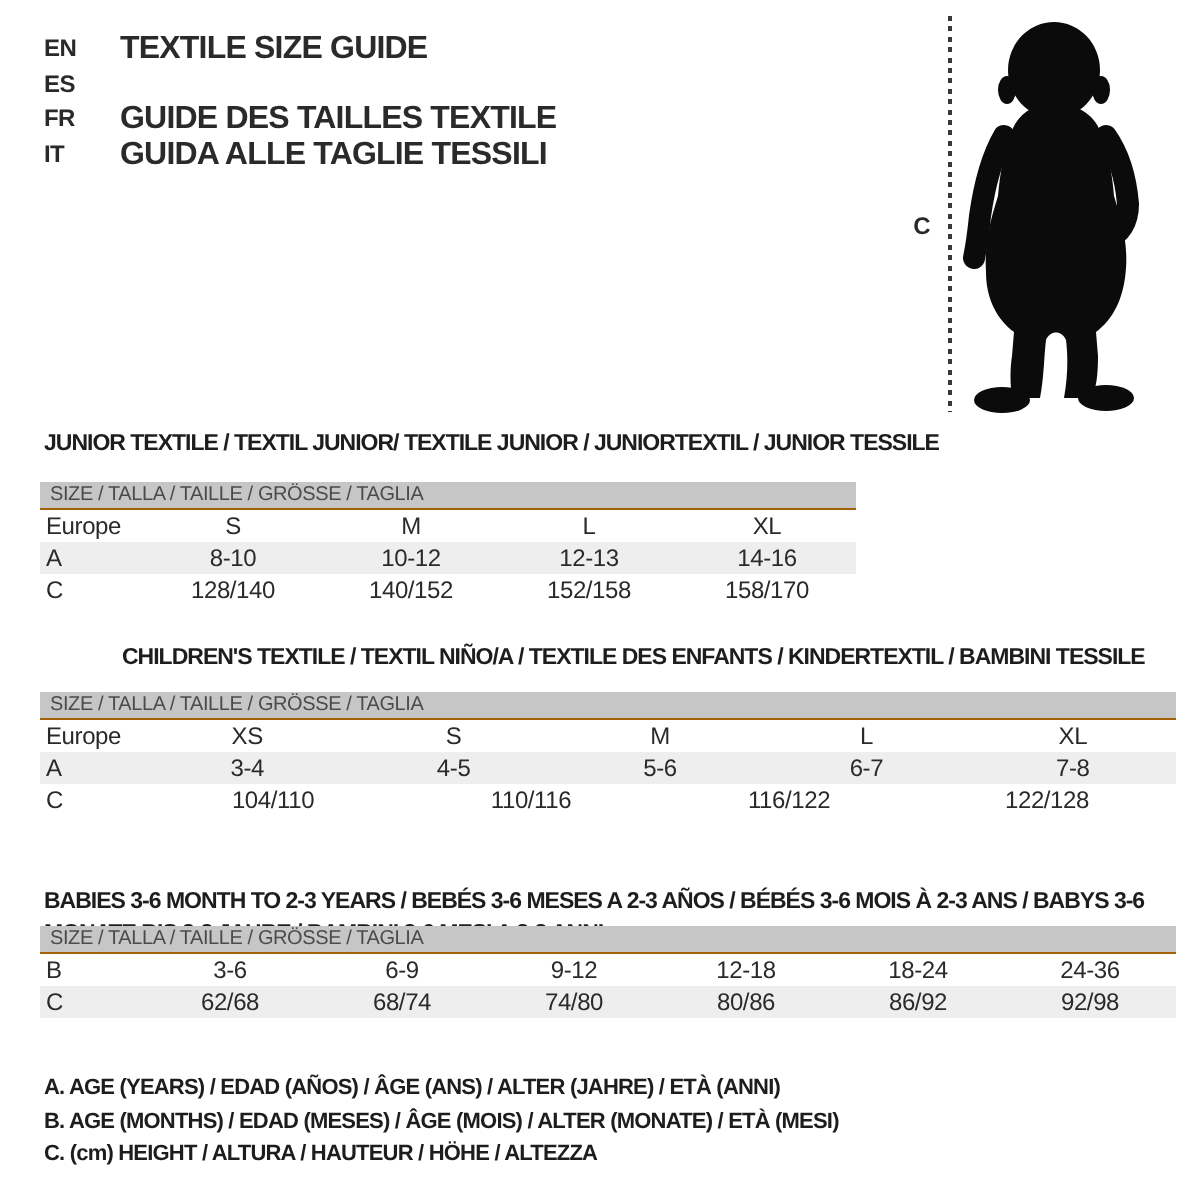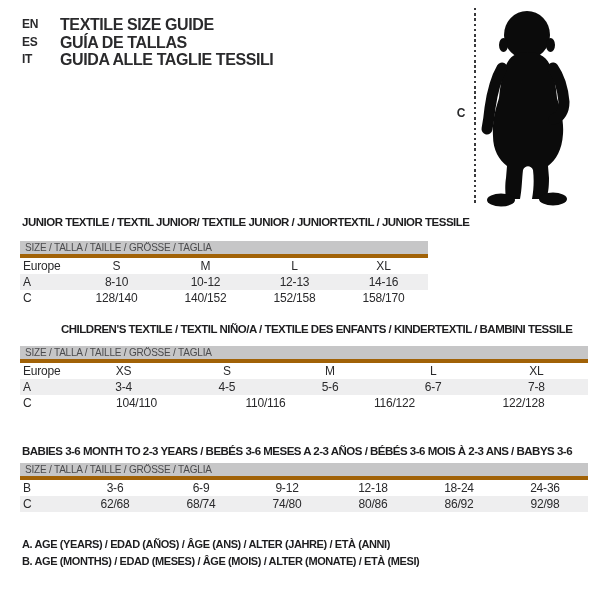--- a/index.html
+++ b/index.html
@@ -39,21 +39,21 @@
   #children-title { top:322px;margin-left:39px; }
   #babies-title   { top:432px; width:565px;margin-top:12px; }
 
   .tbl-grid { position:absolute; left:20px; }
   #junior-grid   { top:241px; width:408px; }
   #children-grid { top:346px; width:568px; }
   #babies-grid   { top:463px; width:568px; }
 
   .size-bar {
     height:13px; line-height:13px; background:#c6c6c7;
-    border-bottom:4px solid #a16207;
+    border-bottom:1px solid #a16207;
     color:#4b4b4d; font-size:10px; letter-spacing:-0.2px;
     padding-left:5px; box-sizing:content-box;
   }
   .trow { display:flex; height:16px; line-height:16px; font-size:12px; letter-spacing:-0.2px; }
   .trow.alt { background:#eeeeef; }
   .tlabel { width:52px; padding-left:3px; box-sizing:border-box; }
   .tcell { flex:1; text-align:center; }
 
   
   .footnotes { position:absolute; left:22px; top:536px; }
@@ -64,21 +64,24 @@
 
 <div class="page">
 
   <div class="lang-list">
     <div class="lang-row">
       <span class="lang-code">EN</span>
       <span class="lang-label">TEXTILE SIZE GUIDE</span>
     </div>
     <div class="lang-row">
       <span class="lang-code">ES</span>
-      <span class="lang-label">GUÍA DE TALLAS</span>
+    </div>
+    <div class="lang-row">
+      <span class="lang-code">FR</span>
+      <span class="lang-label">GUIDE DES TAILLES TEXTILE</span>
     </div>
     <div class="lang-row">
       <span class="lang-code">IT</span>
       <span class="lang-label">GUIDA ALLE TAGLIE TESSILI</span>
     </div>
   </div>
 
   <div class="height-line"></div>
   <div class="height-label">C</div>
   <svg class="baby-svg" viewBox="0 0 96 200" aria-hidden="true">
@@ -167,15 +170,16 @@
         <div class="tcell">74/80</div>
         <div class="tcell">80/86</div>
         <div class="tcell">86/92</div>
         <div class="tcell">92/98</div>
       </div>
     </div>
 
   <div class="footnotes">
     <div class="footnote">A. AGE (YEARS) / EDAD (AÑOS) / ÂGE (ANS) / ALTER (JAHRE) / ETÀ (ANNI)</div>
     <div class="footnote">B. AGE (MONTHS) / EDAD (MESES) / ÂGE (MOIS) / ALTER (MONATE) / ETÀ (MESI)</div>
+    <div class="footnote">C. (cm) HEIGHT / ALTURA / HAUTEUR / HÖHE / ALTEZZA</div>
   </div>
 
 </div>
 
 </body></html>

